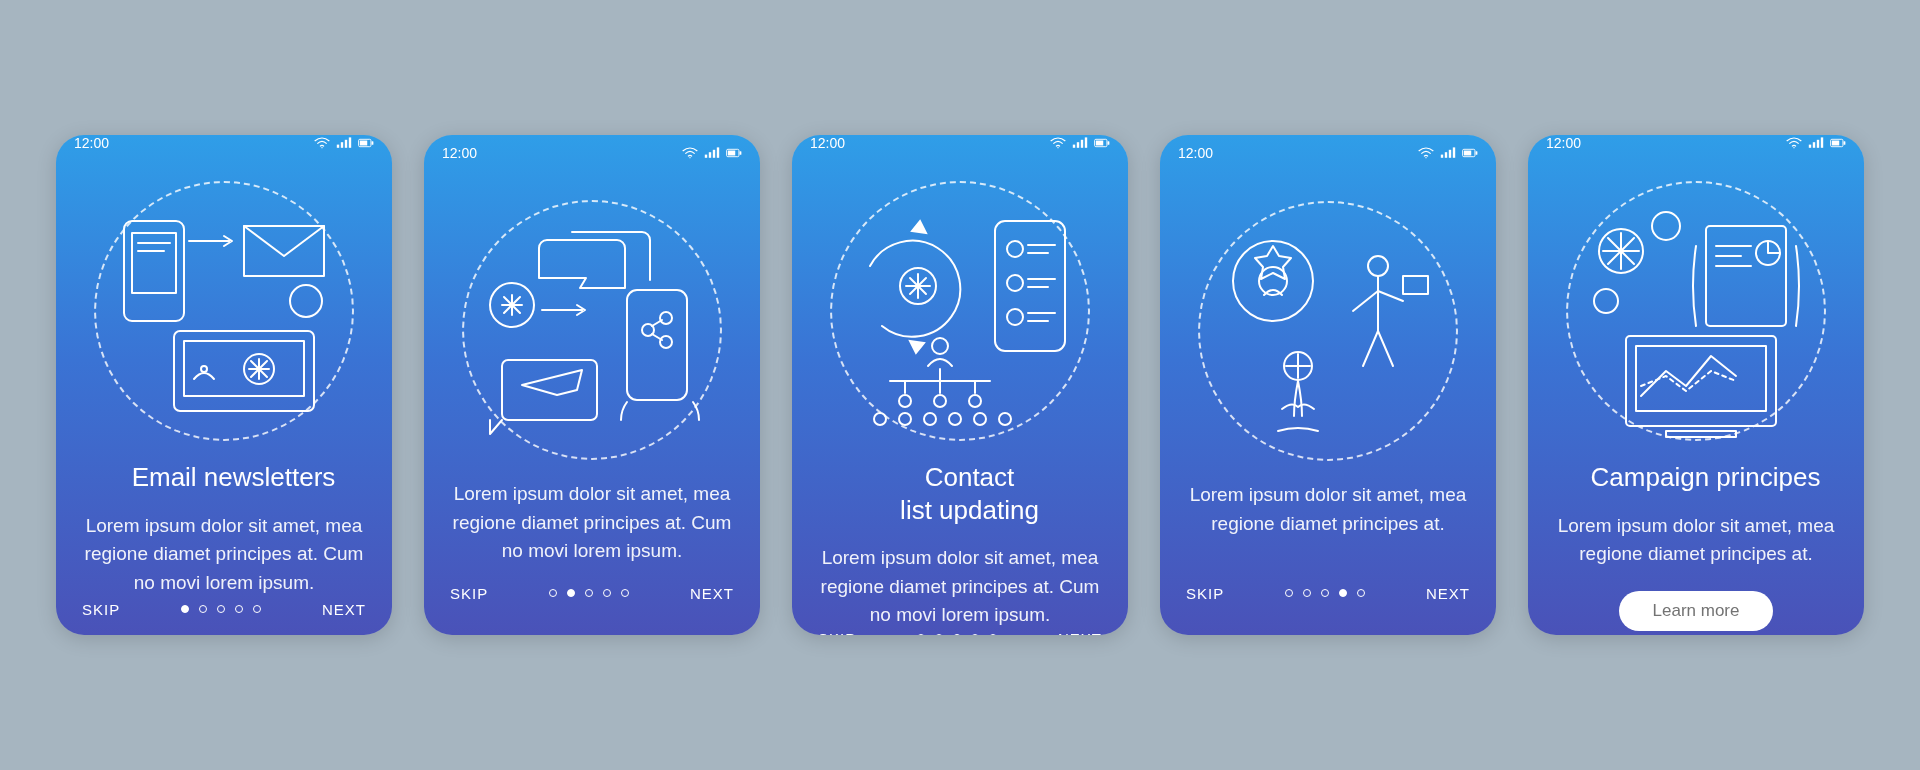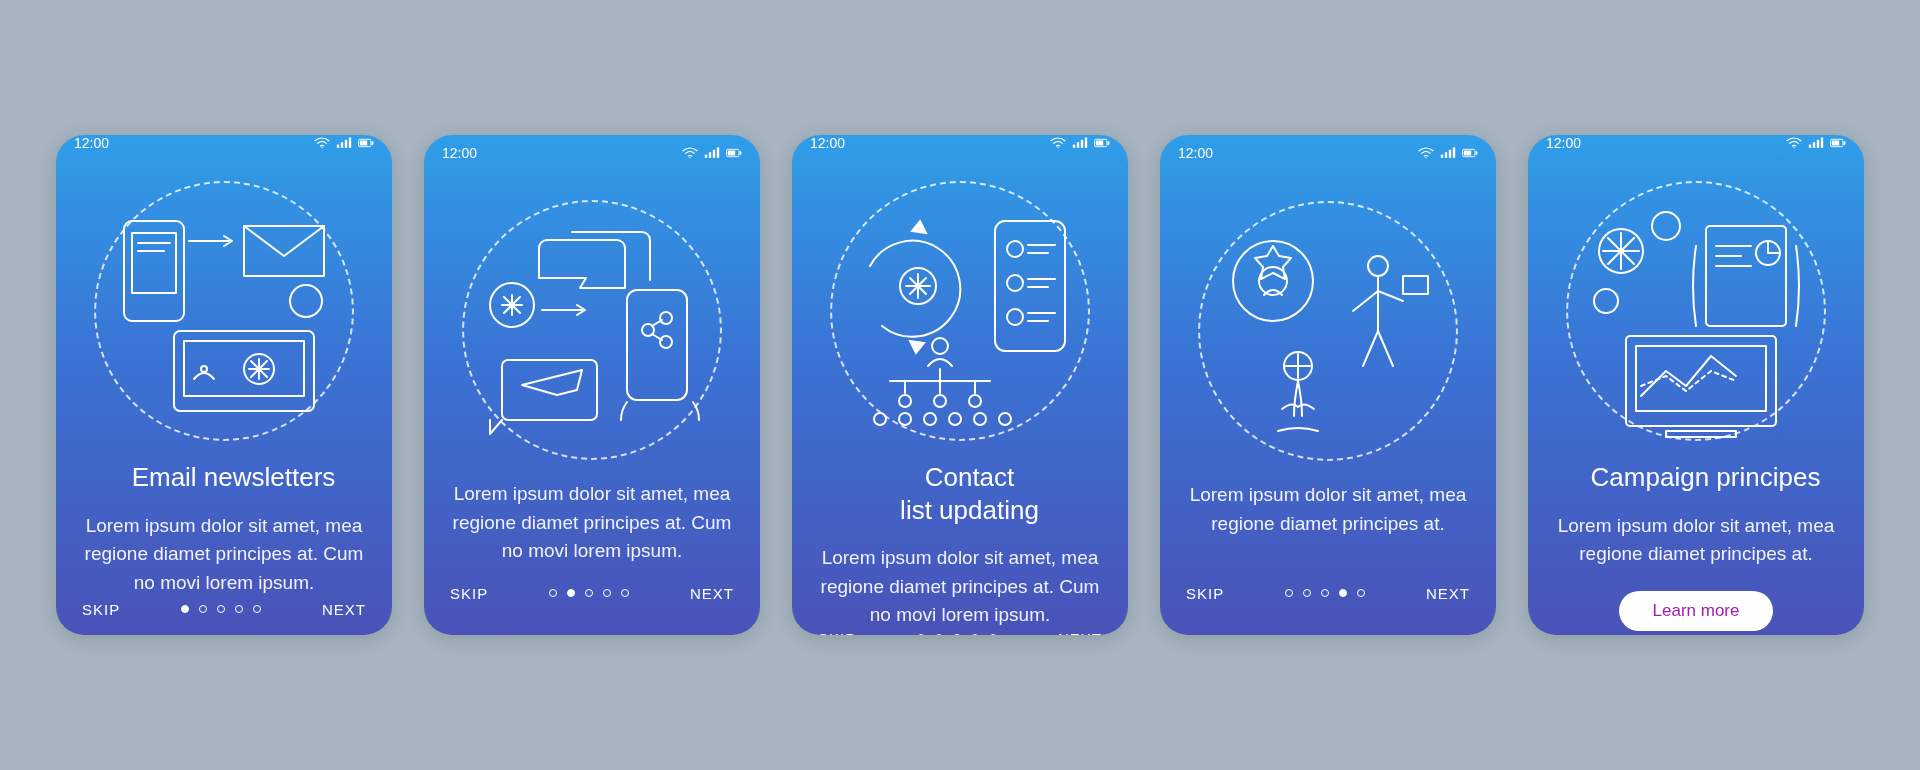--- a/index.html
+++ b/index.html
@@ -71,21 +71,21 @@
   }
   .body-text {
     font-size: 19px;
     line-height: 1.5;
     opacity: 0.92;
     font-weight: 300;
   }
   .learn-btn {
     margin-top: 22px;
     background: #fff;
-    color: #a21caf;
+    color: #737373;
     border: none;
     border-radius: 999px;
     padding: 10px 34px;
     font-size: 17px;
     font-weight: 400;
     cursor: pointer;
   }
   .footer {
     height: 70px;
     display: flex;

